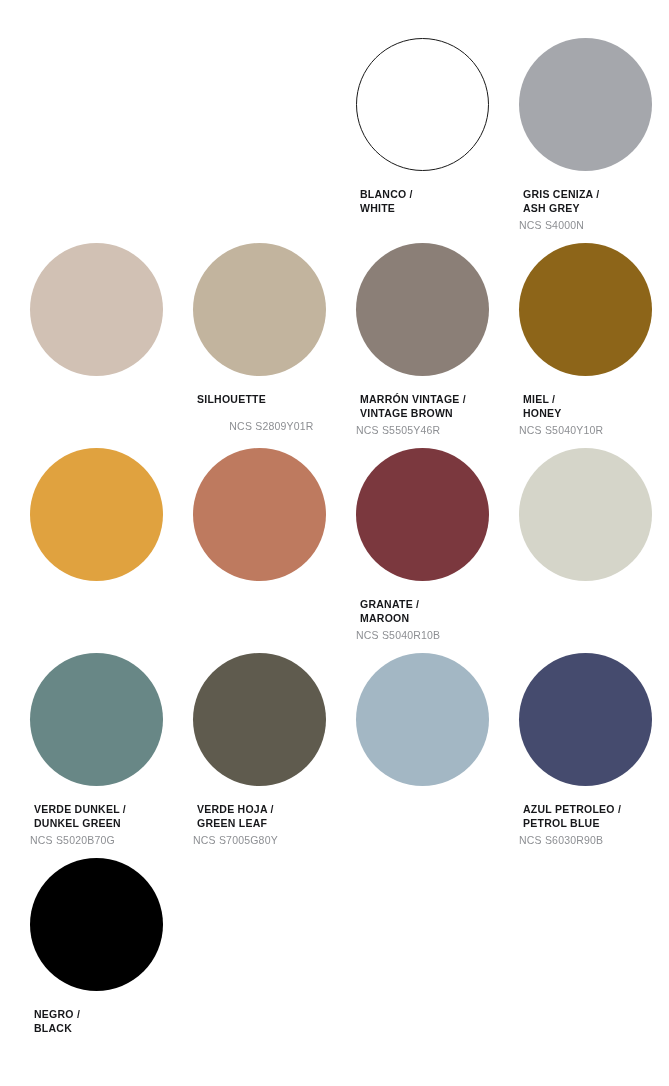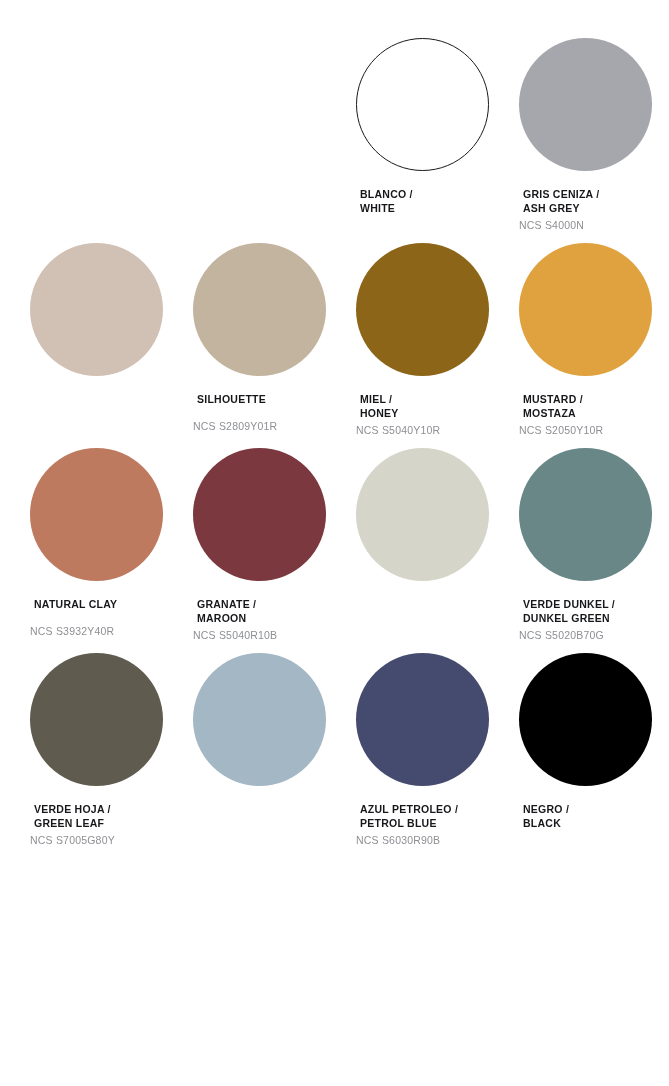--- a/index.html
+++ b/index.html
@@ -72,20 +72,21 @@
     font-size: 10.5px;
     font-weight: normal;
     letter-spacing: 0.2px;
     line-height: 13.5px;
     color: #8d8f93;
     margin: 0;
     min-height: 13.5px;
   }
   .swatch-code.offset-single {
     margin-top: 13.5px;
+    text-align: center;
   }
 </style>
 </head>
 <body>
 
 <div class="palette-sheet">
   <div class="palette-grid" id="palette-grid">
       <div class="swatch-cell is-empty"></div>
       <div class="swatch-cell is-empty"></div>
       <div class="swatch-cell">
@@ -108,41 +109,40 @@
         <div class="swatch-disc" style="background: rgb(209, 193, 180);"></div>
       </div>
       <div class="swatch-cell">
         <div class="swatch-disc" style="background: rgb(194, 180, 158);"></div>
         <div class="swatch-labels">
           <p class="swatch-name">SILHOUETTE</p>
           <p class="swatch-code offset-single">NCS S2809Y01R</p>
         </div>
       </div>
       <div class="swatch-cell">
+        <div class="swatch-disc" style="background: rgb(139, 127, 119);"></div>
+        <div class="swatch-labels">
+          <p class="swatch-name">MARRÓN VINTAGE /
+VINTAGE BROWN</p>
+          <p class="swatch-code">NCS S5505Y46R</p>
+        </div>
+      </div>
+      <div class="swatch-cell">
         <div class="swatch-disc" style="background: rgb(141, 101, 25);"></div>
         <div class="swatch-labels">
           <p class="swatch-name">MIEL /
 HONEY</p>
           <p class="swatch-code">NCS S5040Y10R</p>
         </div>
       </div>
       <div class="swatch-cell">
         <div class="swatch-disc" style="background: rgb(224, 162, 63);"></div>
-        <div class="swatch-labels">
-          <p class="swatch-name">MUSTARD /
-MOSTAZA</p>
-          <p class="swatch-code">NCS S2050Y10R</p>
-        </div>
       </div>
       <div class="swatch-cell">
         <div class="swatch-disc" style="background: rgb(190, 122, 95);"></div>
-        <div class="swatch-labels">
-          <p class="swatch-name">NATURAL CLAY</p>
-          <p class="swatch-code offset-single">NCS S3932Y40R</p>
-        </div>
       </div>
       <div class="swatch-cell">
         <div class="swatch-disc" style="background: rgb(123, 56, 62);"></div>
         <div class="swatch-labels">
           <p class="swatch-name">GRANATE /
 MAROON</p>
           <p class="swatch-code">NCS S5040R10B</p>
         </div>
       </div>
       <div class="swatch-cell">

